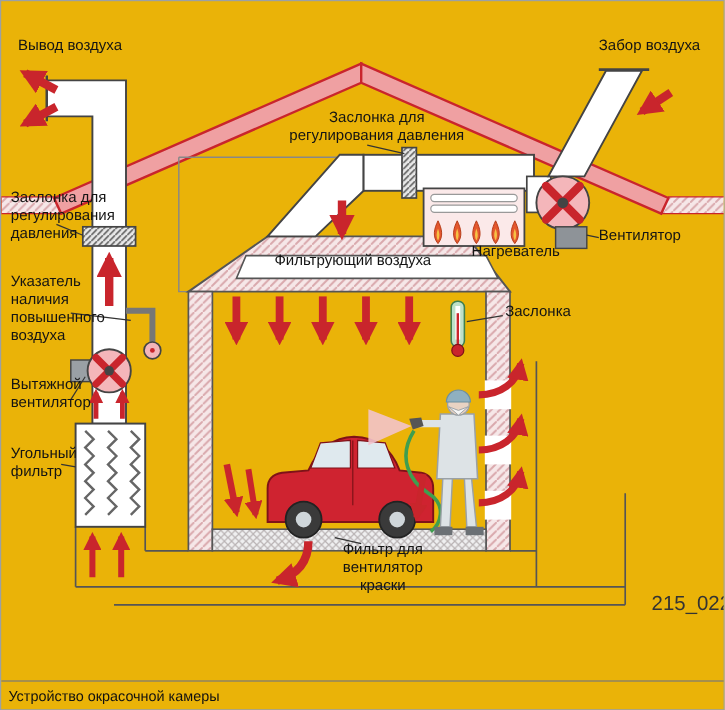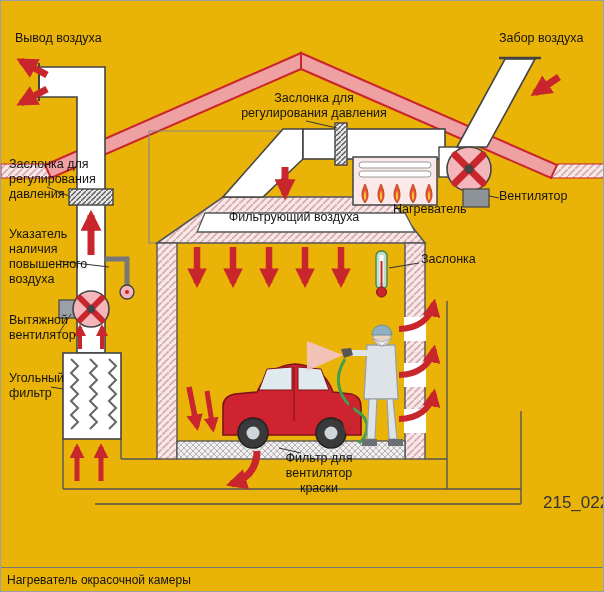--- a/index.html
+++ b/index.html
@@ -207,15 +207,15 @@
 <div class="lbl center" style="left:198px;top:209px;width:190px;">Фильтрующий воздуха</div>
 <div class="lbl" style="left:392px;top:201px;width:100px;">Нагреватель</div>
 <div class="lbl" style="left:498px;top:188px;width:100px;">Вентилятор</div>
 <div class="lbl" style="left:420px;top:251px;width:100px;">Заслонка</div>
 <div class="lbl center" style="left:258px;top:450px;width:120px;">Фильтр для
 вентилятор
 краски</div>
 <div class="fig" style="left:542px;top:492px;">215_022</div>
 
 <div class="sep"></div>
-<div class="caption">Нагреватель окрасочной камеры</div>
+<div class="caption">Устройство окрасочной камеры</div>
 
 </div>
 
 </body></html>

